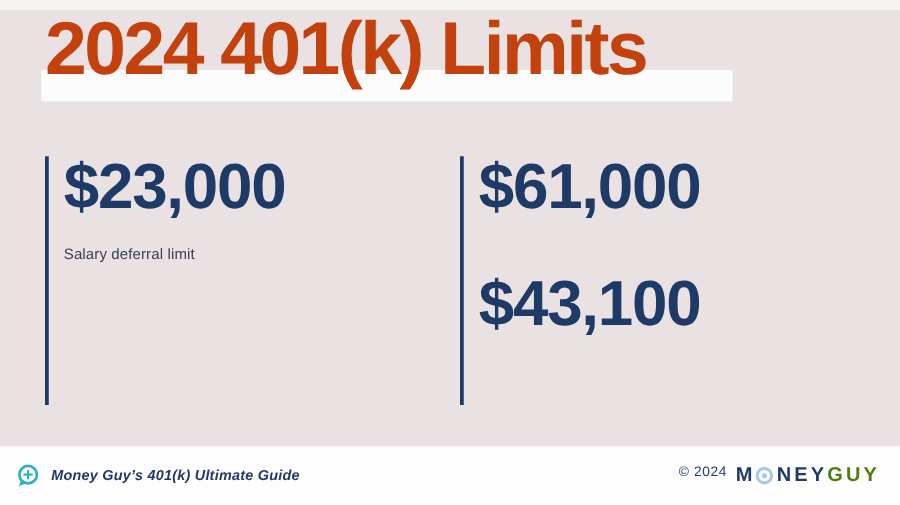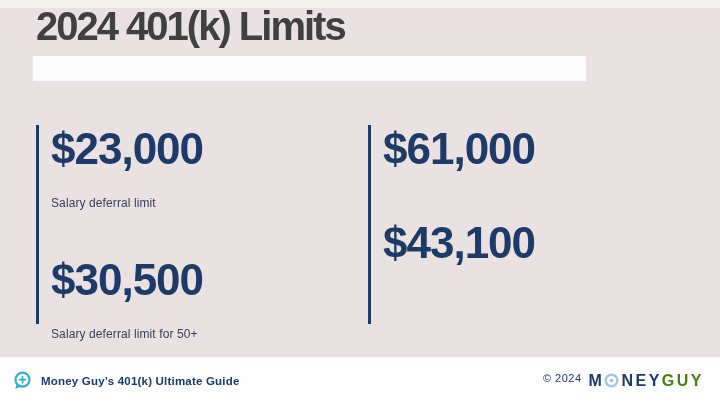--- a/index.html
+++ b/index.html
@@ -13,44 +13,44 @@
   .top-strip {
     position:absolute; top:0; left:0; width:720px; height:8px;
     background:#f7f2f2;
   }
   .title-band {
     position:absolute; left:33px; top:56px; width:553px; height:25px;
     background:#fdfcfc; z-index:1;
   }
   .page-title {
     position:absolute; left:36px; top:4px; z-index:2;
-    font-size:40px; font-weight:bold; letter-spacing:-2px;
-    color:#404040; white-space:nowrap;
+    font-size:60px; font-weight:bold; letter-spacing:-2px;
+    color:#c2410c; white-space:nowrap;
   }
   .stat-col {
     position:absolute; top:125px; height:199px;
     border-left:3px solid #1e3a66; padding-left:12px;
   }
   .stat-col.left  { left:36px;  width:310px; }
   .stat-col.right { left:368px; width:330px; }
   .stat-value {
-    font-size:44px; font-weight:bold; letter-spacing:-1px;
+    font-size:51px; font-weight:bold; letter-spacing:-1px;
     color:#1e3a66; line-height:48px; white-space:nowrap;
   }
   .stat-label {
     margin-top:23px; font-size:12px; color:#3a4057;
     letter-spacing:0.1px; white-space:nowrap;
   }
   .stat-group + .stat-group { margin-top:46px; }
   .footer {
     position:absolute; left:0; bottom:0; width:720px; height:47px;
     background:#fdfdfd; display:flex; align-items:center;
     justify-content:space-between; padding:0 16px 0 13px; z-index:3;
   }
-  .footer-left { display:flex; align-items:center; gap:9px; }
+  .footer-left { display:flex; align-items:center; gap:9px;font-style:italic; }
   .guide-label {
     font-size:11.5px; font-weight:bold; color:#1e3a66; letter-spacing:0.2px;
   }
   .footer-right { display:flex; align-items:flex-start; gap:7px; }
   .copyright { font-size:11px; color:#1e3a66; letter-spacing:0.5px; }
   .brand { display:flex; align-items:center; }
   .brand span {
     font-size:16px; font-weight:bold; letter-spacing:2.5px; color:#1e3a66;
   }
   .brand .brand-guy { color:#4d7c0f; }
@@ -62,24 +62,20 @@
 
 <div class="top-strip"></div>
 
 <div class="title-band"></div>
 <h1 class="page-title">2024 401(k) Limits</h1>
 
 <div class="stat-col left">
   <div class="stat-group">
     <div class="stat-value">$23,000</div>
     <div class="stat-label">Salary deferral limit</div>
-  </div>
-  <div class="stat-group">
-    <div class="stat-value">$30,500</div>
-    <div class="stat-label">Salary deferral limit for 50+</div>
   </div>
 </div>
 
 <div class="stat-col right">
   <div class="stat-group">
     <div class="stat-value">$61,000</div>
   </div>
   <div class="stat-group">
     <div class="stat-value">$43,100</div>
   </div>

